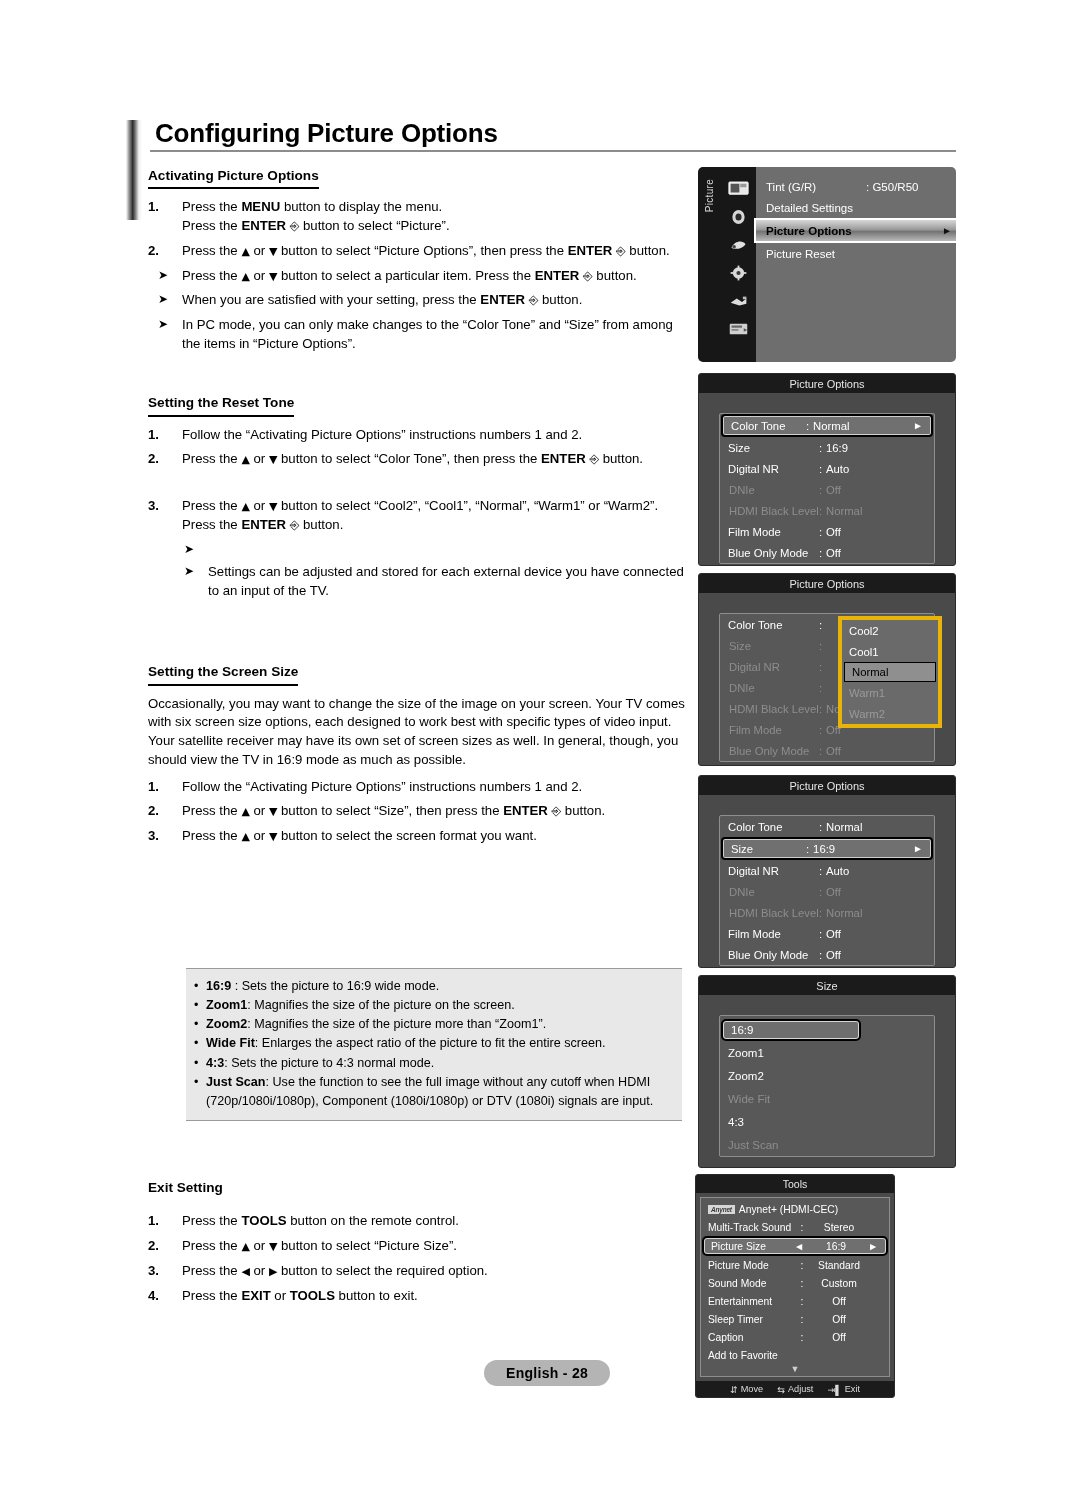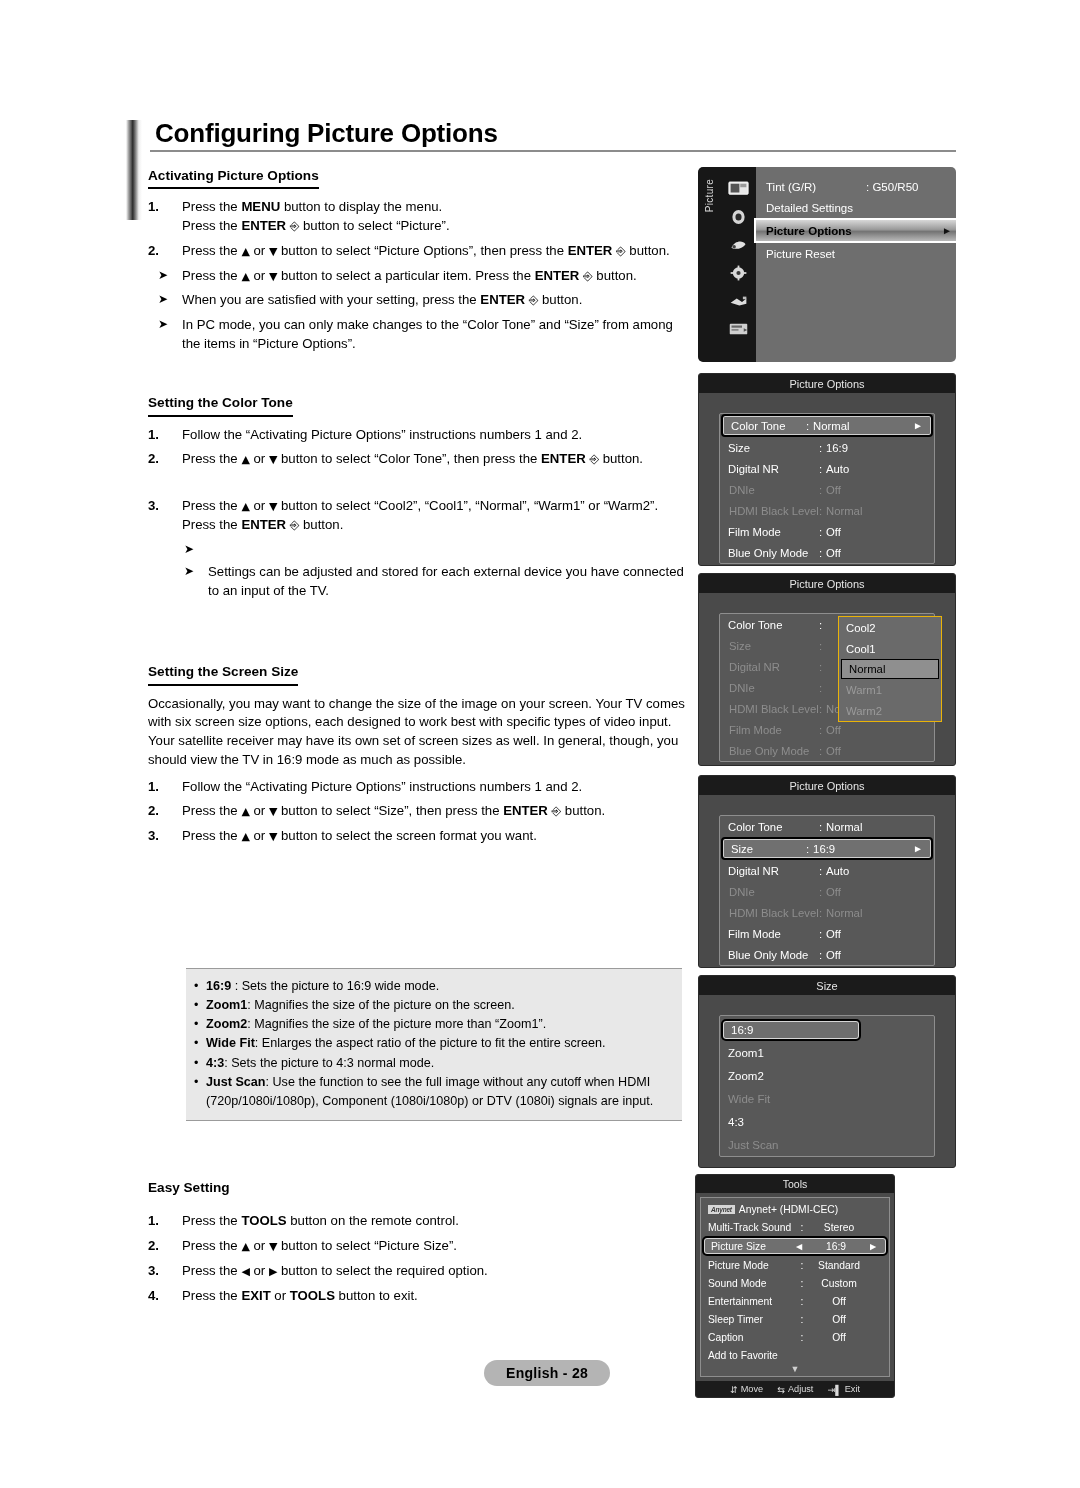--- a/index.html
+++ b/index.html
@@ -163,21 +163,21 @@
   .pan .item.sel .car{ margin-left:auto; font-size:10px; }
   .pan .bar{
     height:17px; background:#1b1b1b; color:#dcdcdc; font-size:10px;
     display:flex; align-items:center; justify-content:center; gap:20px;
   }
   .pan .bar .bi{ display:inline-flex; align-items:center; gap:3px; }
 
   
   .droplist{
     position:absolute; left:118px; top:2px; width:104px;
-    background:#6a6a6a; border:1px solid #eab308;
+    background:#6a6a6a; border:4px solid #eab308;
     z-index:5;
   }
   .droplist .di{
     height:21px; display:flex; align-items:center; padding:0 7px;
     font-size:11.3px; color:#ffffff;
   }
   .droplist .di.dim{ color:#9a9a9a; }
   .droplist .di.sel{
     background:#8f8f8f; color:#000; border:1.5px solid #000;
     height:20px; margin:0 2px;
@@ -267,21 +267,21 @@
     </div>
     <div class="note">
       <div class="mk">➤</div>
       <div class="body">In PC mode, you can only make changes to the “Color Tone” and “Size” from among the items in “Picture Options”.</div>
     </div>
   </div>
 
   <div class="spacer-lg"></div>
 
   <div class="sec-wrap">
-    <h3 class="sec">Setting the Color Tone</h3>
+    <h3 class="sec">Setting the Reset Tone</h3>
 
     <div class="step">
       <div class="num">1.</div>
       <div class="body">Follow the “Activating Picture Options” instructions numbers 1 and 2.</div>
     </div>
 
     <div class="step">
       <div class="num">2.</div>
       <div class="body">Press the <span class="arr">▲</span> or <span class="arr">▼</span> button to select “Color Tone”, then press the <b>ENTER</b> <span class="ent">⎆</span> button.</div>
     </div>
@@ -347,21 +347,21 @@
     <div class="bul">•</div>
     <div class="tx"><b>4:3</b><span>: Sets the picture to 4:3 normal mode.</span></div>
   </div>
   <div class="li">
     <div class="bul">•</div>
     <div class="tx"><b>Just Scan</b><span>: Use the function to see the full image without any cutoff when HDMI (720p/1080i/1080p), Component (1080i/1080p) or DTV (1080i) signals are input.</span></div>
   </div>
 </div>
 
 <div style="position:absolute; left:148px; top:1178px; width:540px; font-size:13.2px; line-height:1.42;">
-  <h3 class="sec" style="border:none; padding-bottom:0;">Easy Setting</h3>
+  <h3 class="sec" style="border:none; padding-bottom:0;">Exit Setting</h3>
   <div style="height:6px;"></div>
   <div class="step">
     <div class="num">1.</div>
     <div class="body">Press the <b>TOOLS</b> button on the remote control.</div>
   </div>
   <div class="step">
     <div class="num">2.</div>
     <div class="body">Press the <span class="arr">▲</span> or <span class="arr">▼</span> button to select “Picture Size”.</div>
   </div>
   <div class="step">

